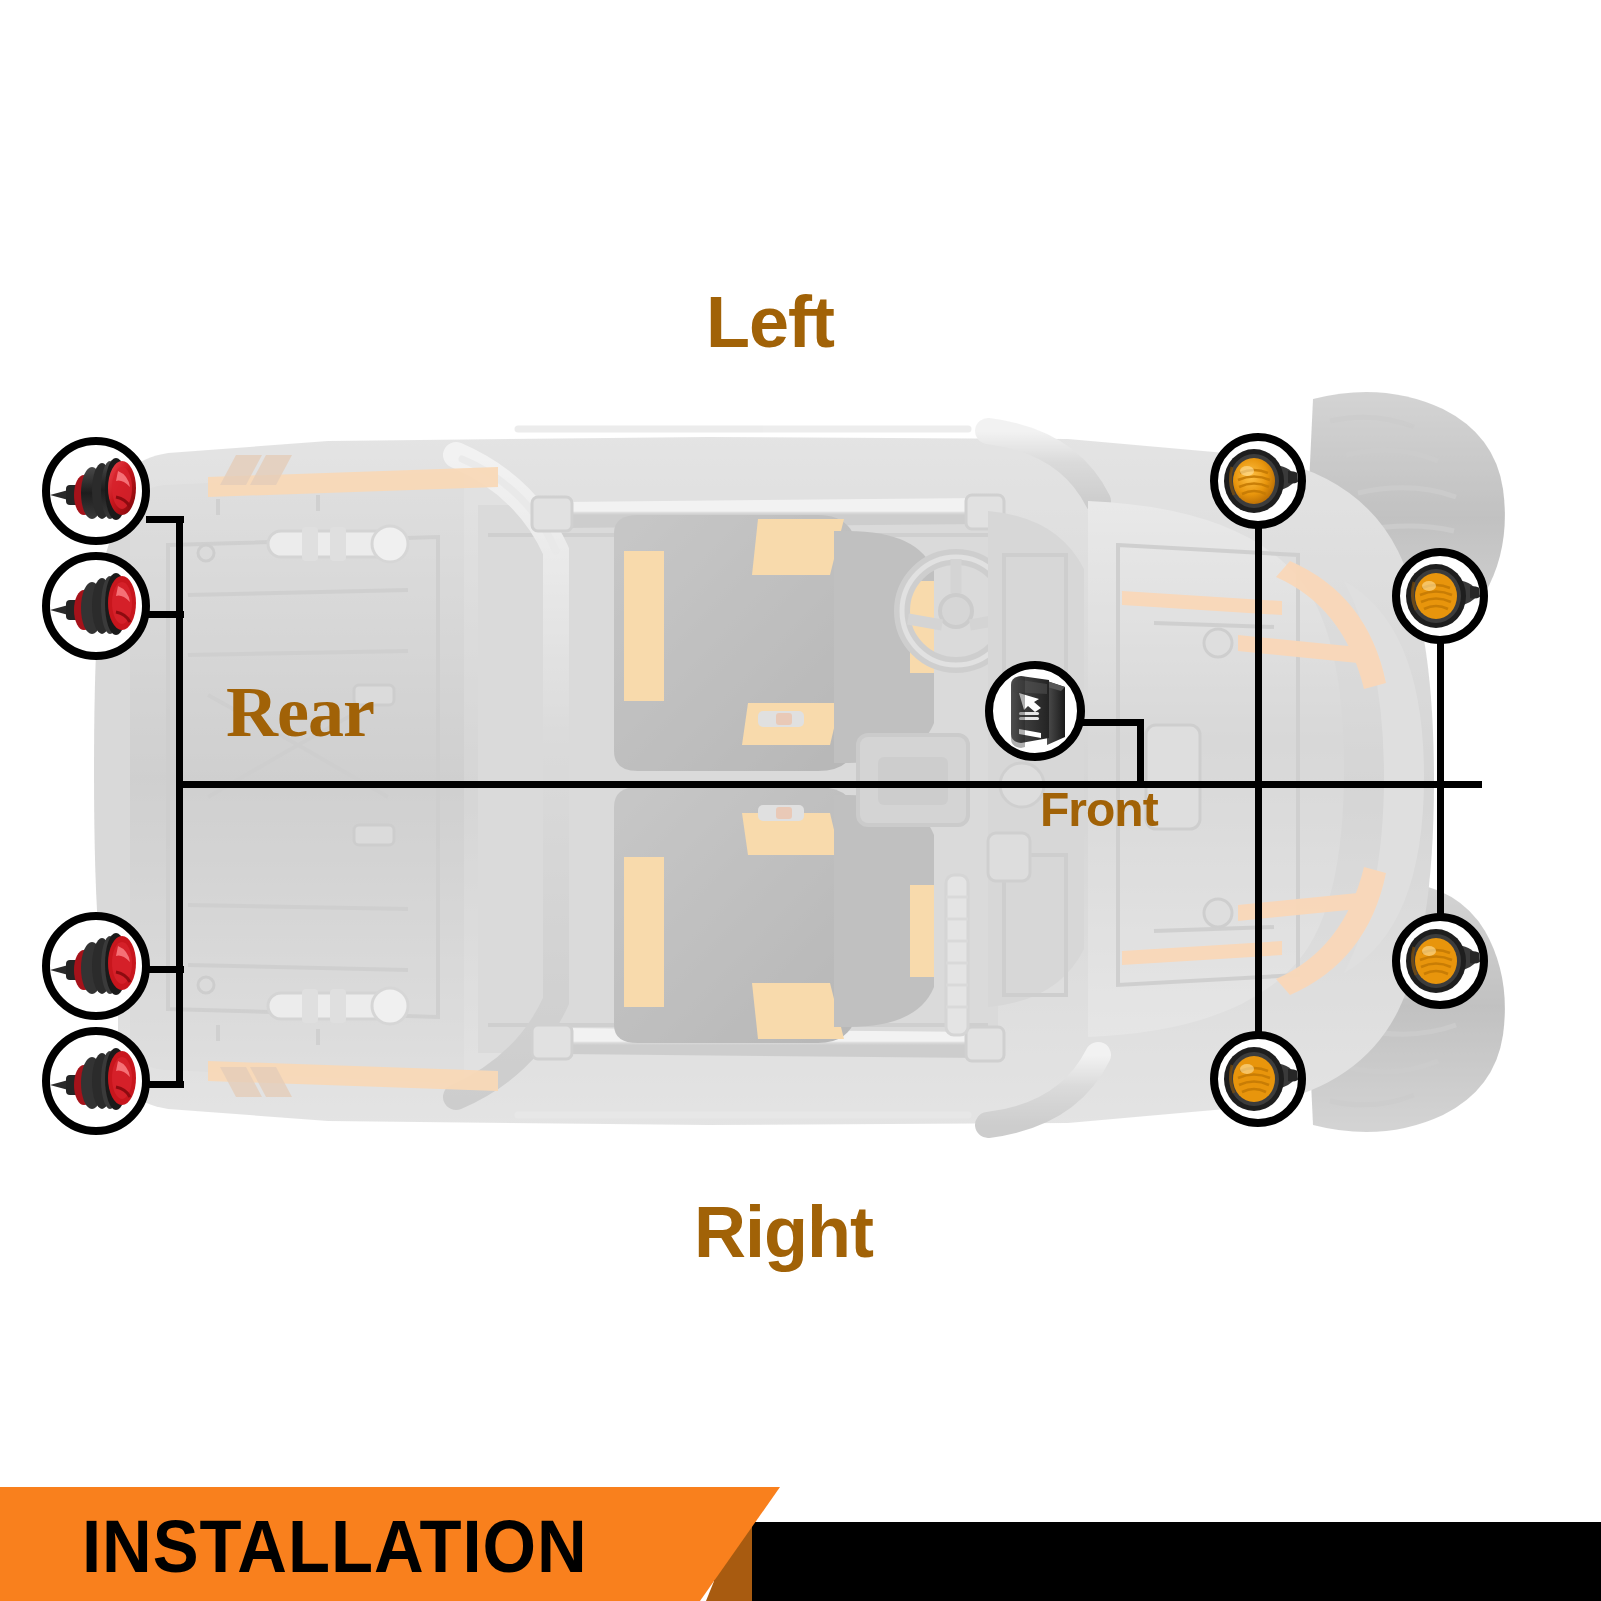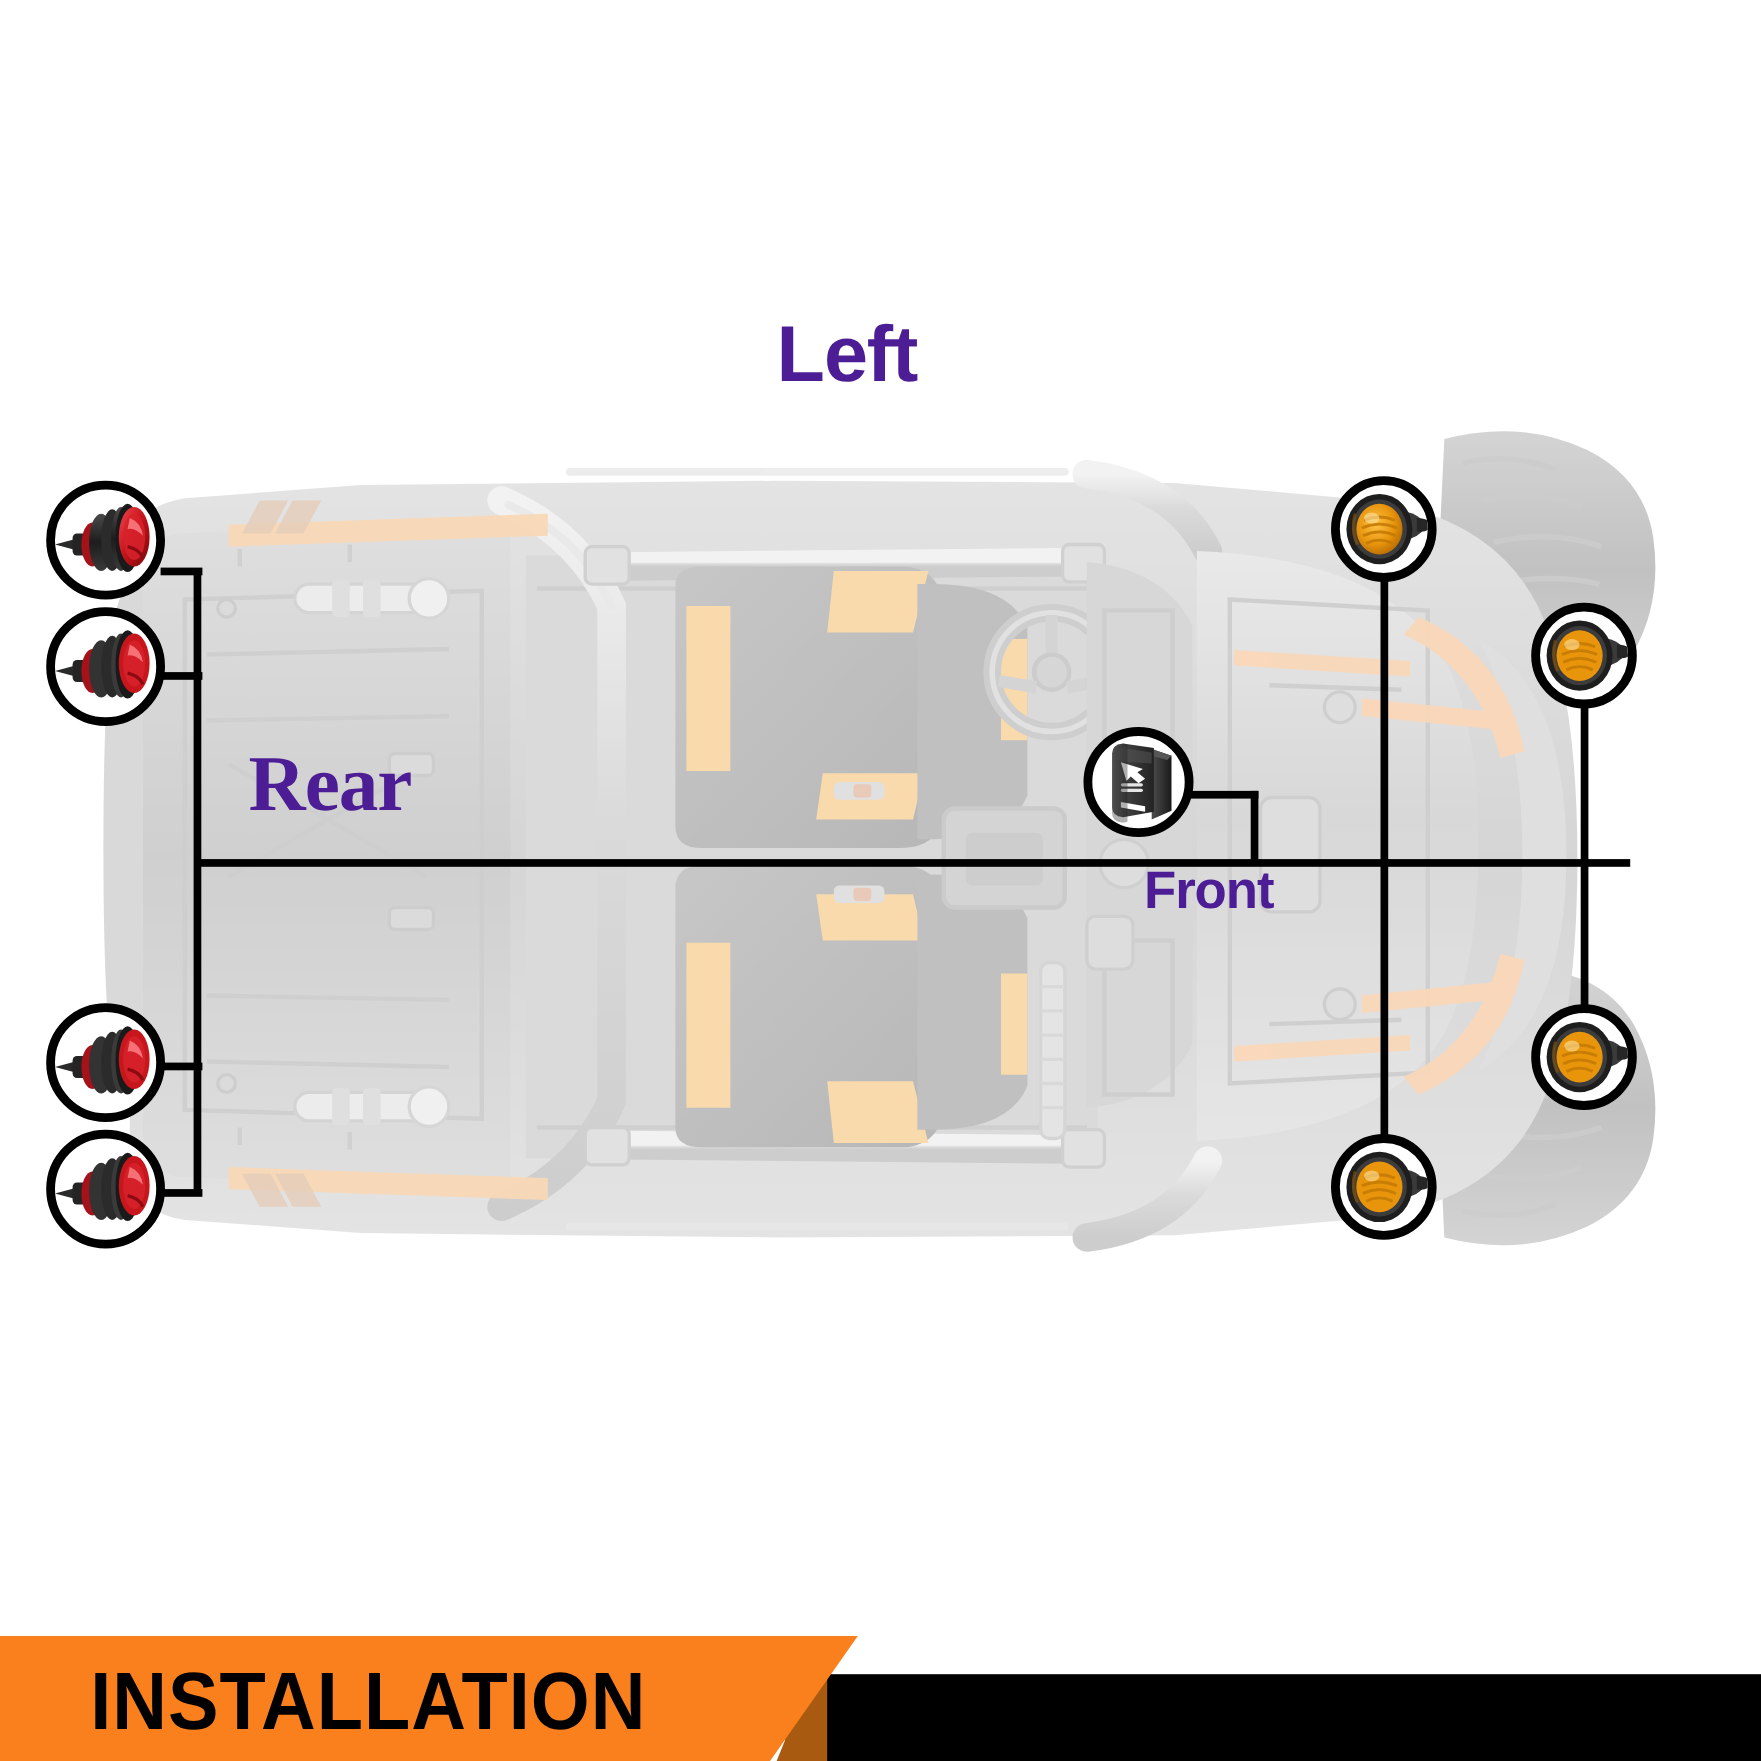--- a/index.html
+++ b/index.html
@@ -16,21 +16,21 @@
   .vehicle-wrap{
     position:absolute;left:58px;top:385px;width:1495px;height:785px;
     opacity:.42;
   }
   .vehicle-wrap svg{display:block;width:100%;height:100%;}
 
   
   .dir-label{
     position:absolute;
     font-weight:bold;
-    color:#4c1d95;
+    color:#a16207;
     letter-spacing:-1px;
     white-space:nowrap;
     line-height:1;
   }
   #label-left  {left:706px; top:286px; font-size:72px;}
   #label-rear  {left:226px; top:676px; font-size:72px;font-family:Liberation Serif, serif;}
   #label-front {left:1040px;top:786px; font-size:48px;}
   #label-right {left:694px; top:1196px;font-size:72px;}
 
   
@@ -497,20 +497,21 @@
         <path d="M30 64 l22 4 l0 5 l-22 -4 z" fill="#ffffff"></path>
 
         <path d="M22 20 q0 -8 10 -9 l4 1 l0 70 l-4 1 q-10 -1 -10 -9 z" fill="#1d1d1d" opacity=".35"></path>
       </svg>
     </span>
   </div>
 
   <div class="dir-label" id="label-left">Left</div>
   <div class="dir-label" id="label-rear">Rear</div>
   <div class="dir-label" id="label-front">Front</div>
+  <div class="dir-label" id="label-right">Right</div>
 
   <div id="banner">
     <div id="banner-black"></div>
     <div id="banner-shadow"></div>
     <div id="banner-orange"></div>
     <div id="banner-text">INSTALLATION</div>
   </div>
 
 </div>
 

